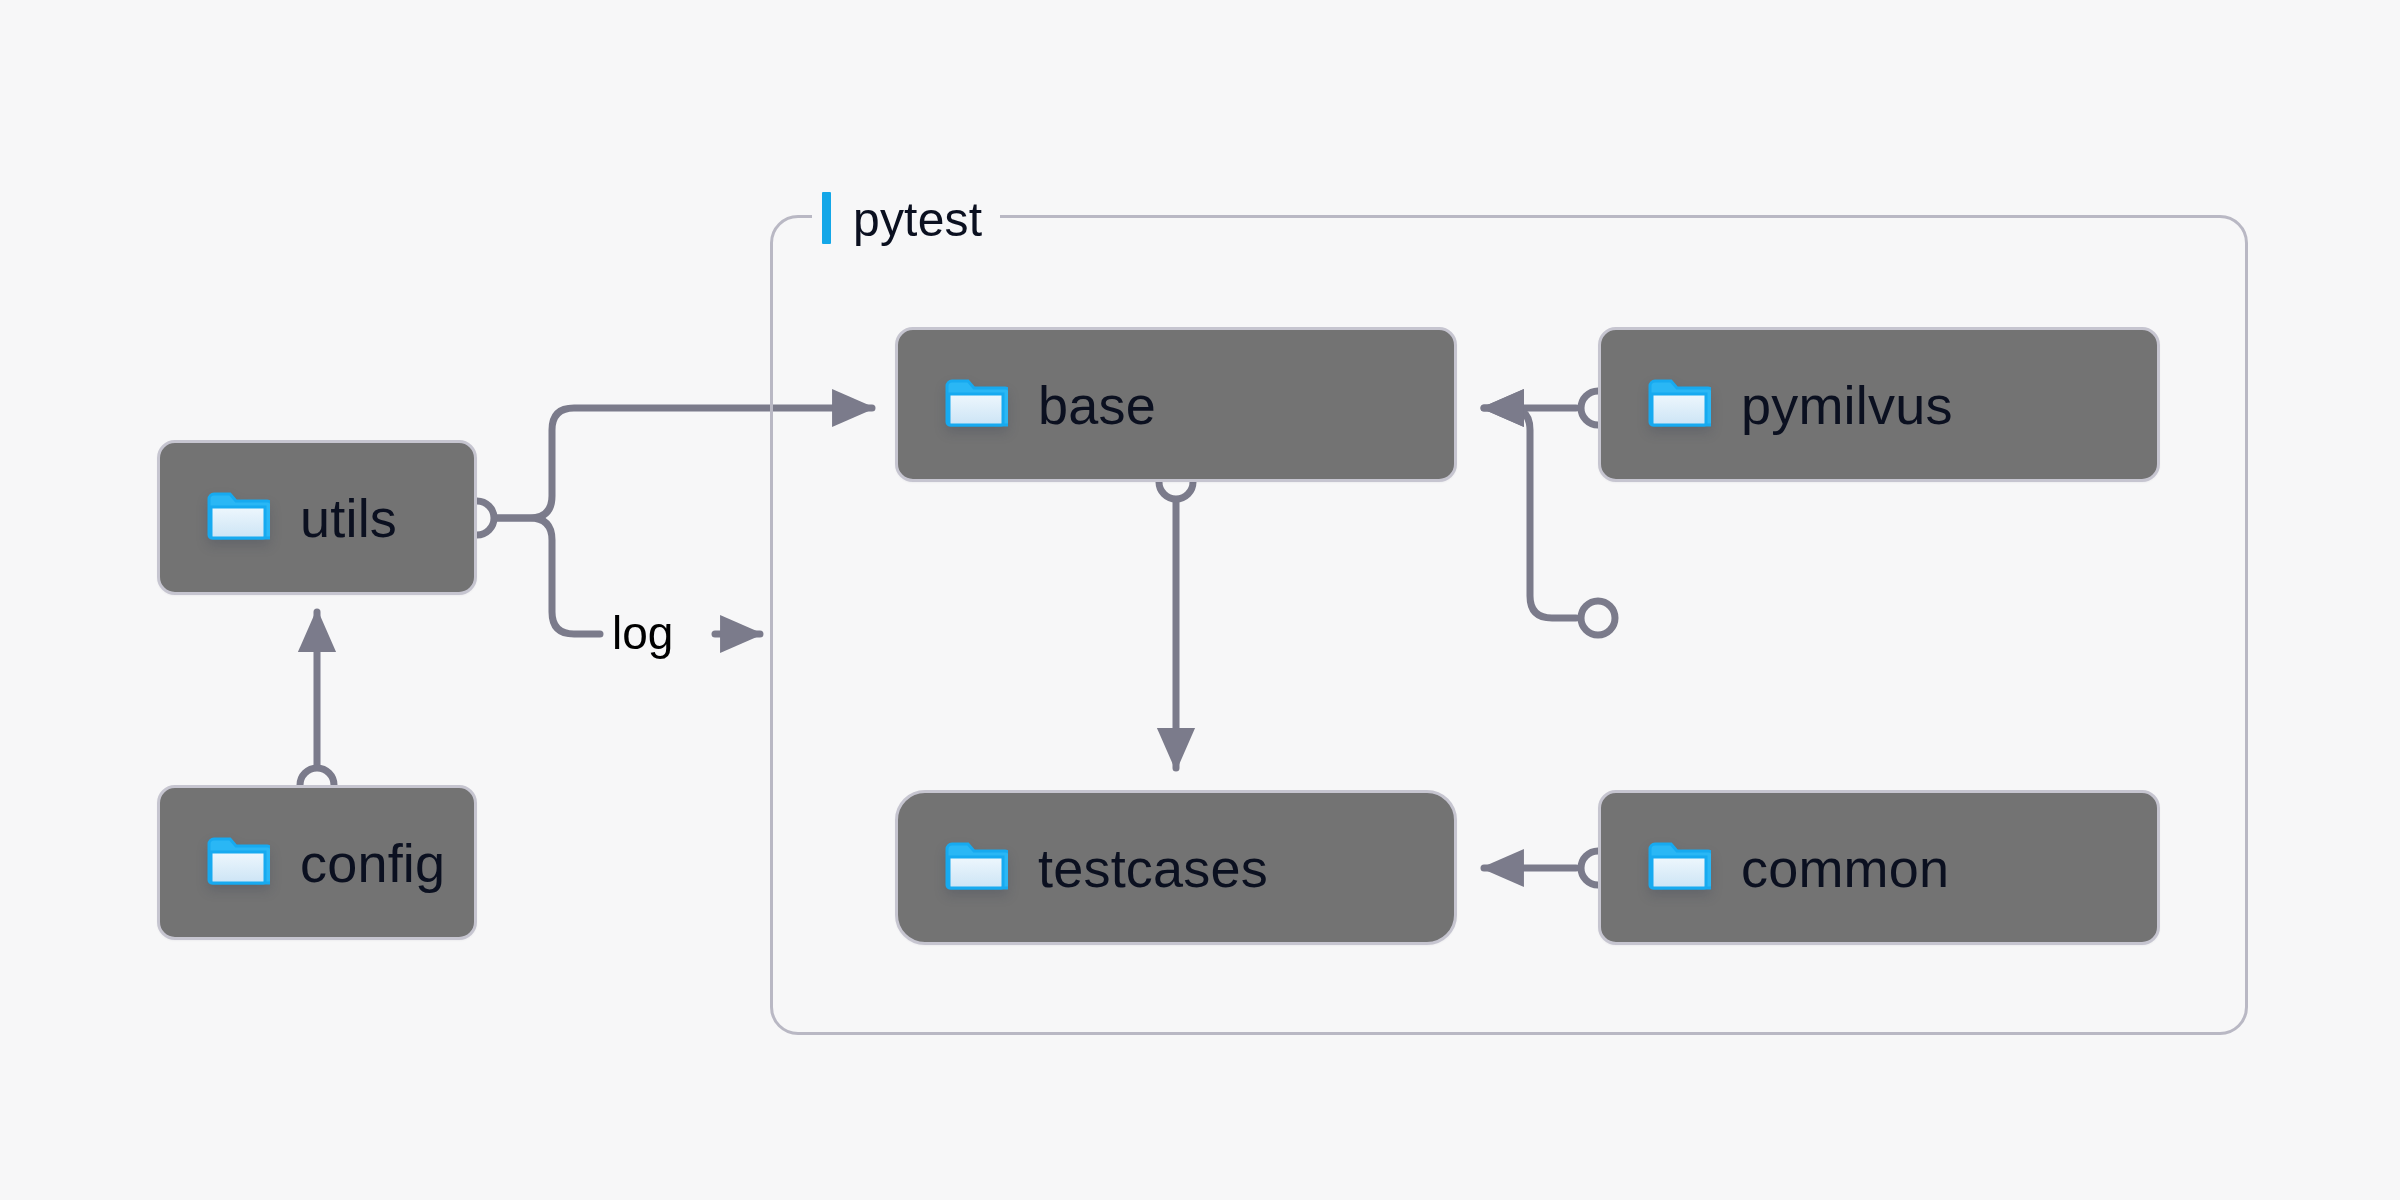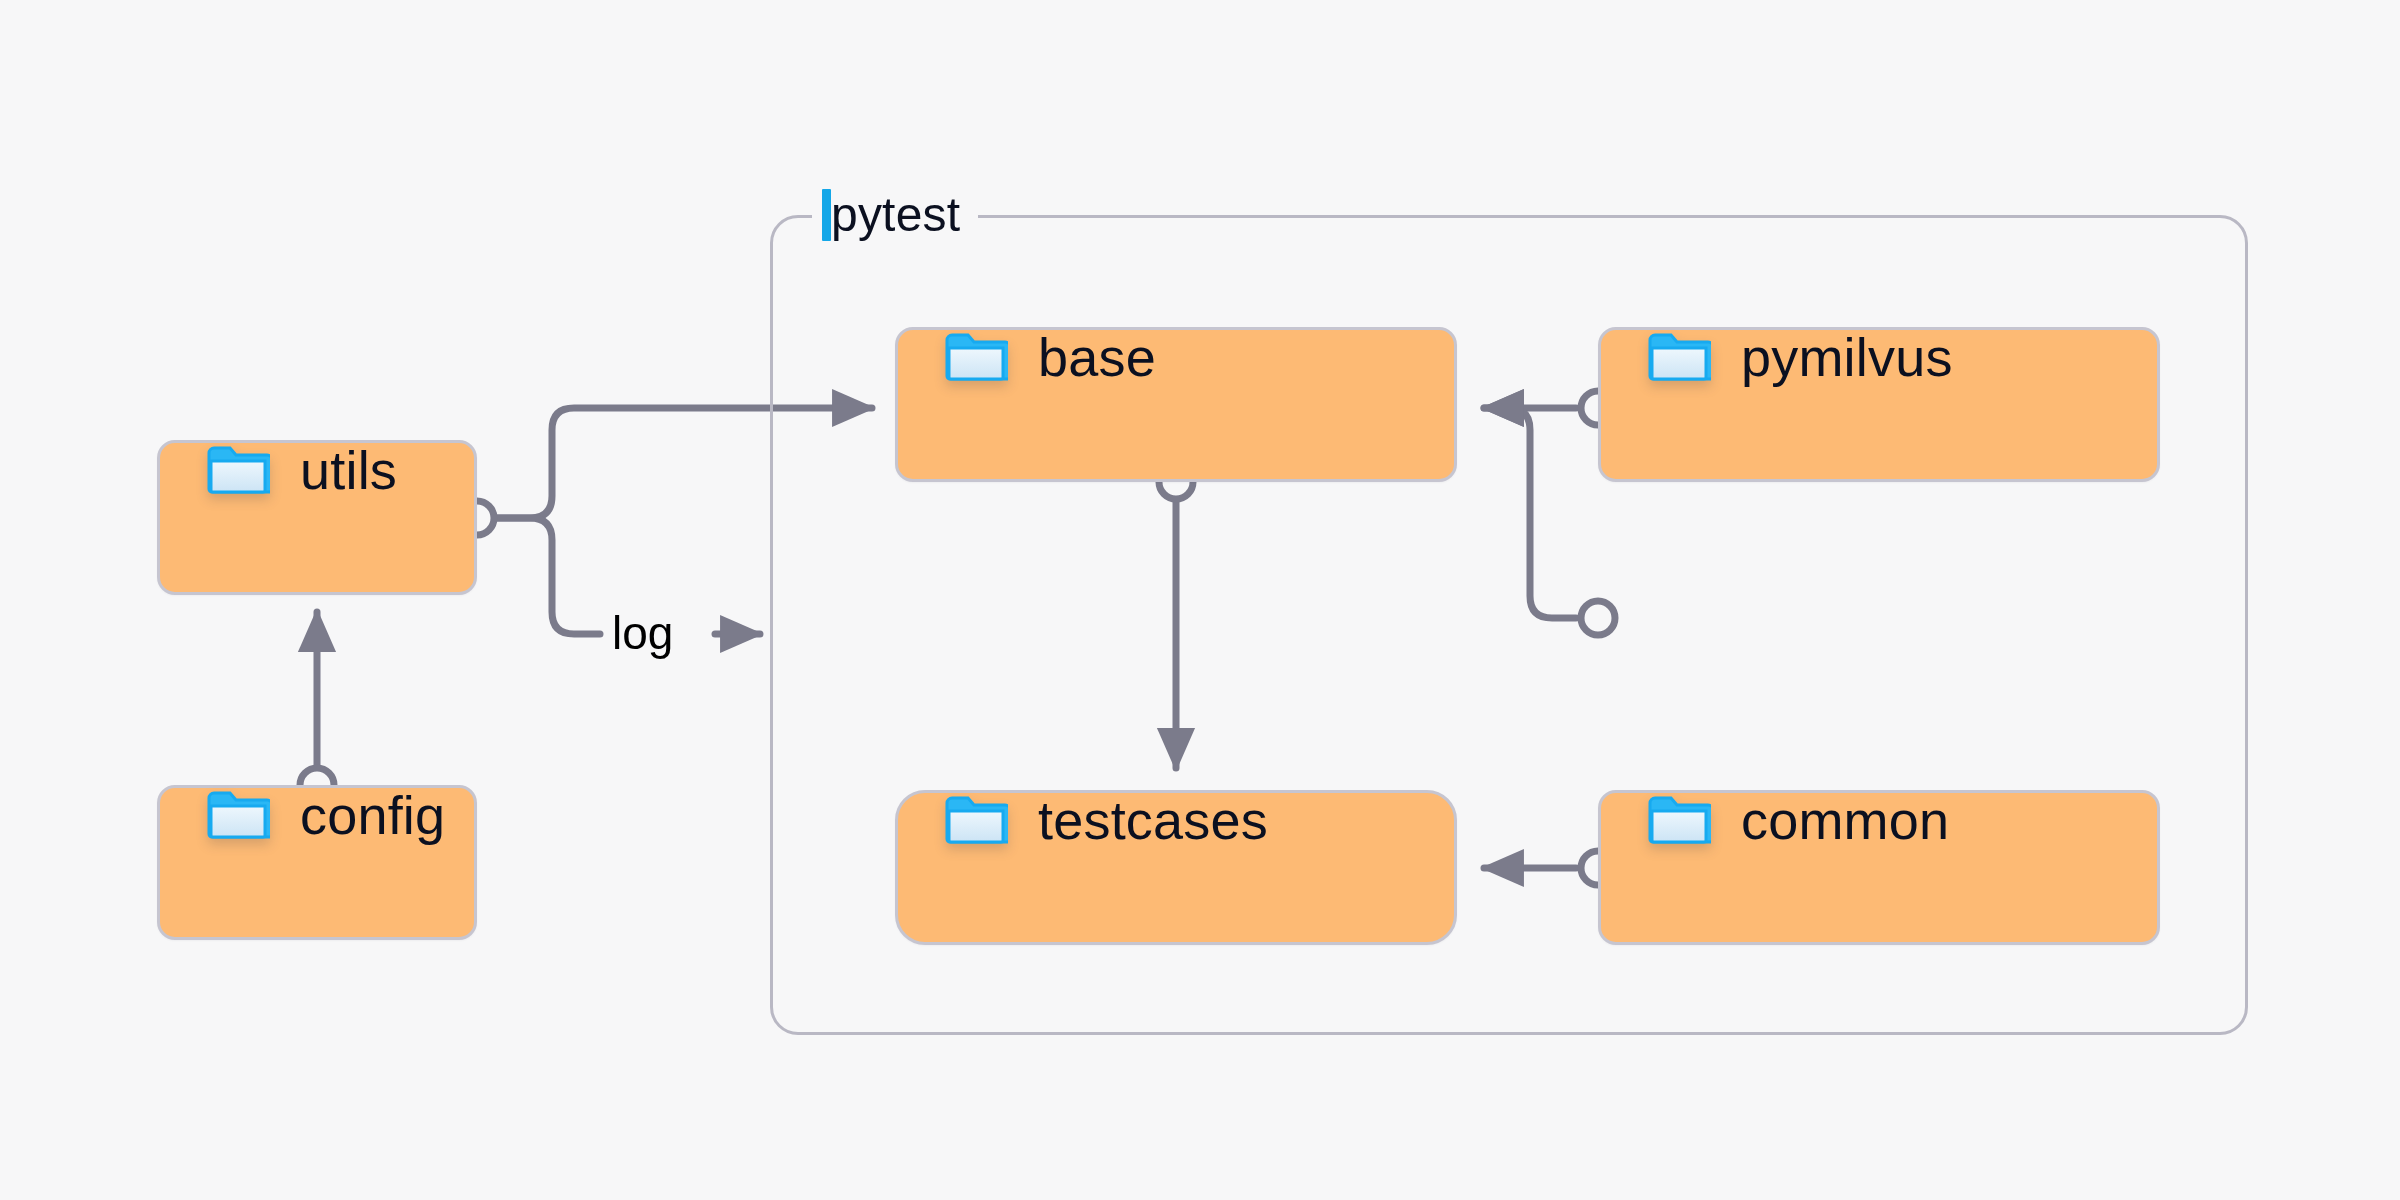--- a/index.html
+++ b/index.html
@@ -25,47 +25,48 @@
   .group-box {
     position: absolute;
     border: 3px solid #b9b8c4;
     border-radius: 28px;
     background: transparent;
     box-sizing: border-box;
   }
   .group-label {
     position: absolute;
     display: flex;
-    align-items: center;
+    align-items: flex-end;
+    gap: 22px;
     background: #f7f7f8;
     padding: 0 18px 0 10px;
     height: 58px;
   }
   .group-label .bar {
     width: 9px;
     height: 52px;
     background: #14a7e8;
     border-radius: 1px;
     flex: 0 0 auto;
   }
   .group-label .gtext {
     font-size: 48px;
     color: #0b1020;
     line-height: 1;
     letter-spacing: 0.2px;
     white-space: nowrap;
   }
   .node {
     position: absolute;
-    background: #fdba74;
+    background: #737373;
     border: 3px solid #c6c5d0;
     border-radius: 18px;
     box-sizing: border-box;
     display: flex;
-    align-items: flex-start;
+    align-items: center;
     box-shadow: 0 1px 2px rgba(16,20,40,0.04);
   }
   .node .folder {
     flex: 0 0 auto;
     margin-left: 46px;
     margin-right: 30px;
     filter: drop-shadow(0 6px 6px rgba(20,30,60,0.16));
   }
   .node .label {
     font-size: 54px;

